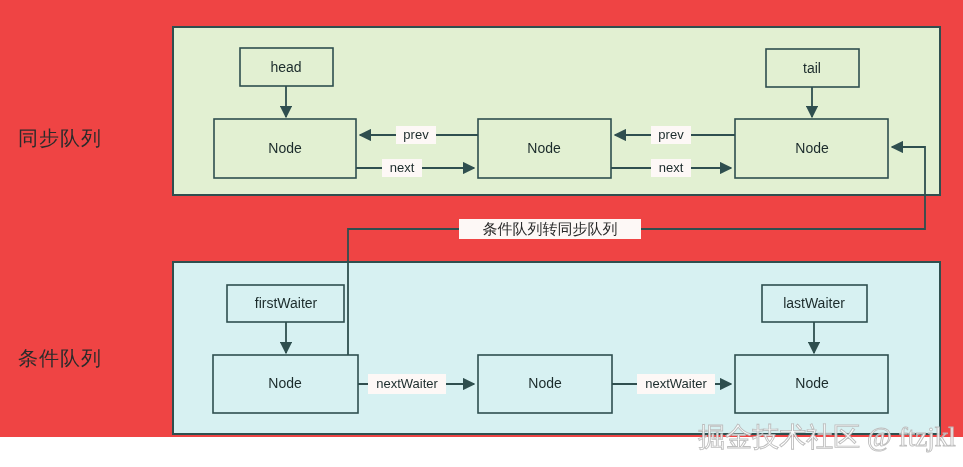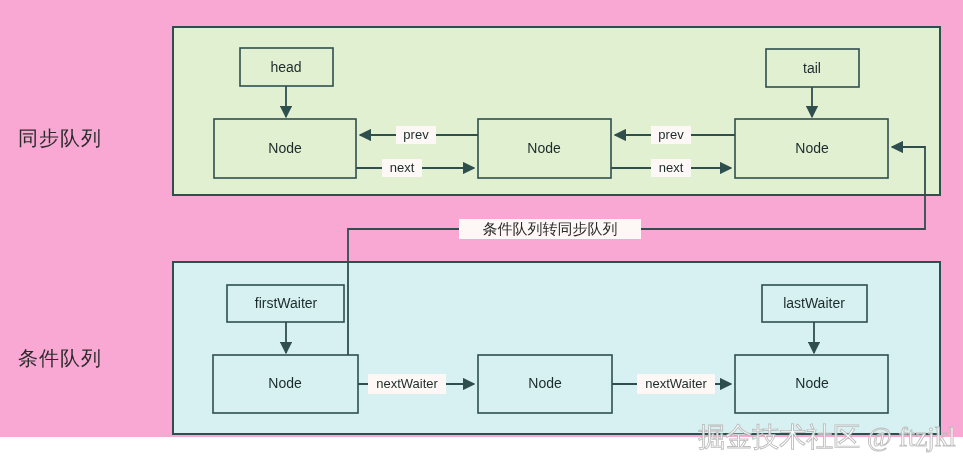--- a/index.html
+++ b/index.html
@@ -10,21 +10,21 @@
   body {
     width: 963px;
     height: 467px;
     overflow: hidden;
     font-family: "Liberation Sans", "DejaVu Sans", sans-serif;
   }
   #diagram-root {
     position: relative;
     width: 963px;
     height: 437px;
-    background: #f9a8d4;
+    background: #ef4444;
   }
   svg#diagram-svg {
     position: absolute;
     left: 0;
     top: 0;
     width: 963px;
     height: 467px;
   }
   .panel-rect {
     stroke: #2f4f4f;

